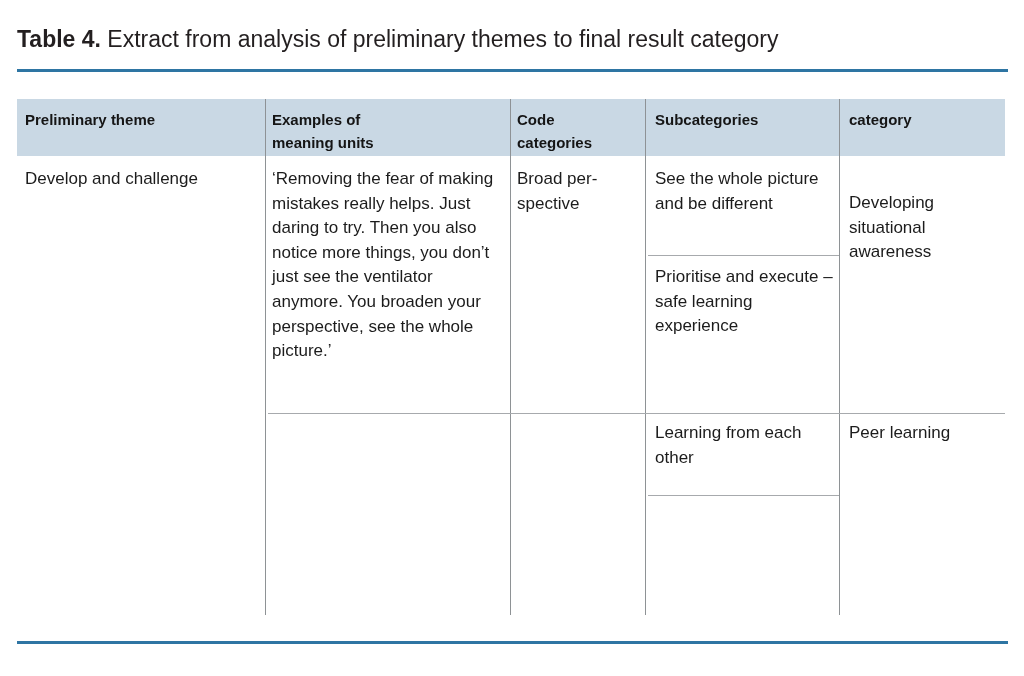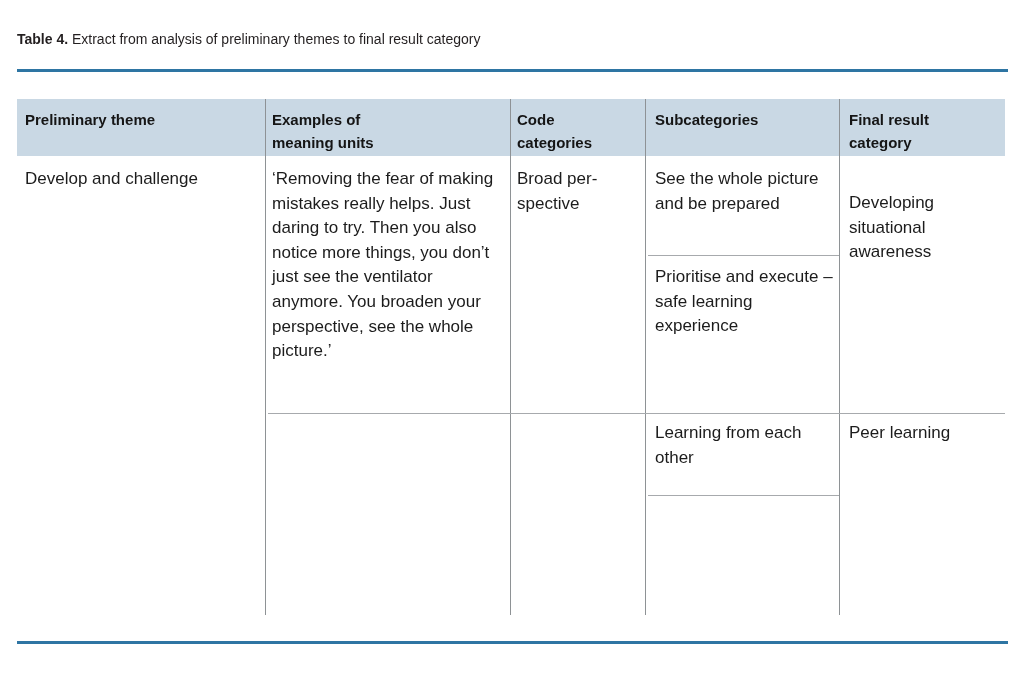--- a/index.html
+++ b/index.html
@@ -21,21 +21,21 @@
     width: 1024px;
     height: 676px;
   }
 
   
   .caption {
     position: absolute;
     left: 17px;
     top: 26px;
     width: 980px;
-    font-size: 14px;
+    font-size: 23px;
     line-height: 26px;
     color: #231f20;
     white-space: nowrap;
   }
   .caption .caption-label {
     font-weight: bold;
   }
   .caption .caption-text {
     font-weight: normal;
   }
@@ -149,37 +149,36 @@
     <div class="th th-1">
       <div>Examples of</div>
       <div>meaning units</div>
     </div>
     <div class="th th-2">
       <div>Code</div>
       <div>categories</div>
     </div>
     <div class="th th-3">Subcategories</div>
     <div class="th th-4">
-      <div>Final result</div>
       <div>category</div>
     </div>
 
     <div class="vline vline-1"></div>
     <div class="vline vline-2"></div>
     <div class="vline vline-3"></div>
     <div class="vline vline-4"></div>
 
     <div class="hline hline-row"></div>
     <div class="hline hline-sub-a"></div>
     <div class="hline hline-sub-b"></div>
 
     <div class="cell c-r1-theme">Develop and challenge</div>
     <div class="cell c-r1-meaning">‘Removing the fear of making mistakes really helps. Just daring to try. Then you also notice more things, you don’t just see the ventilator anymore. You broaden your perspective, see the whole picture.’</div>
     <div class="cell c-r1-code">Broad per-spective</div>
-    <div class="cell c-r1-sub1">See the whole picture and be prepared</div>
+    <div class="cell c-r1-sub1">See the whole picture and be different</div>
     <div class="cell c-r1-sub2" style="white-space:pre-line;">Prioritise and execute –
 safe learning experience</div>
     <div class="cell c-r1-final">Developing situational awareness</div>
 
     <div class="cell c-r2-sub1">Learning from each other</div>
     <div class="cell c-r2-final">Peer learning</div>
 
   </div>
 
   <div class="rule rule-bottom"></div>

